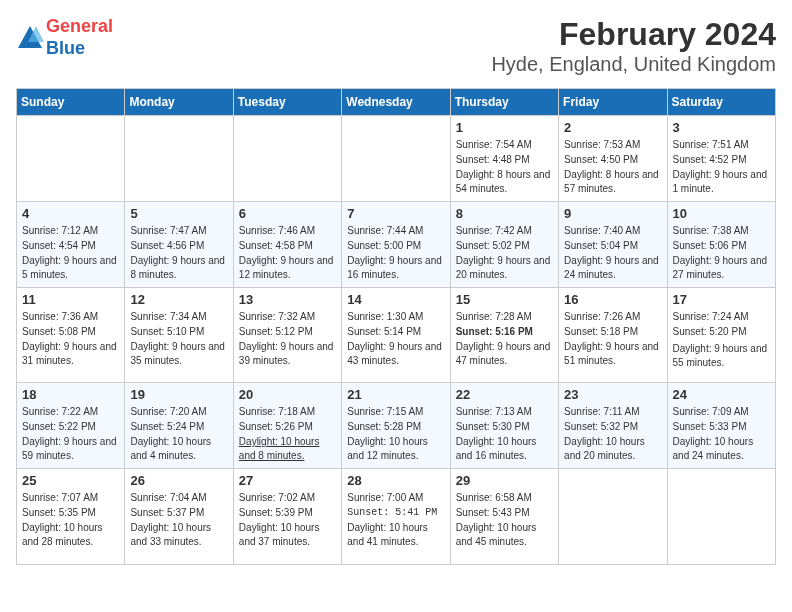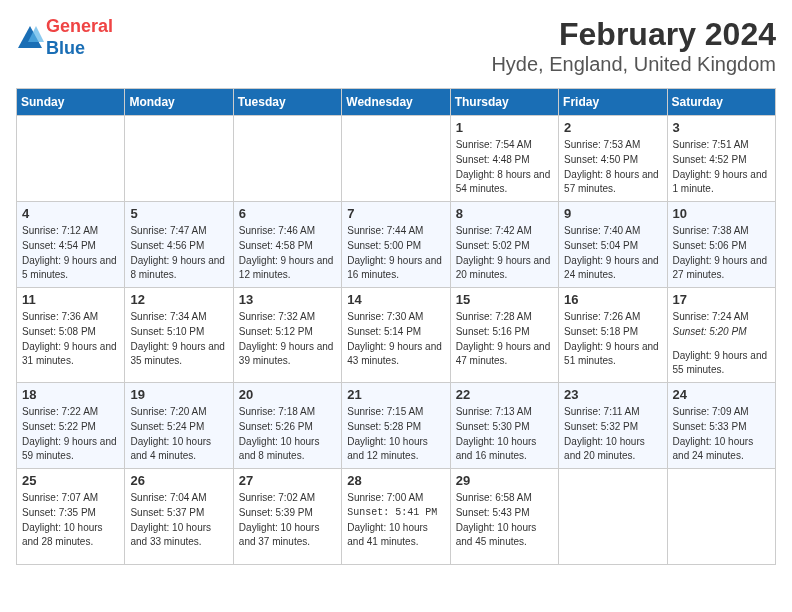--- a/index.html
+++ b/index.html
@@ -204,61 +204,61 @@
           <div style="line-height: 1.4; margin-bottom: 10px;">Daylight: 9 hours and 35 minutes.</div>
         </td>
         <td>
           <span class="day-num">13</span>
           <div style="line-height: 1.4; margin-bottom: 1px;">Sunrise: 7:32 AM</div>
           <div style="line-height: 1.4; margin-bottom: 1px;">Sunset: 5:12 PM</div>
           <div style="line-height: 1.4; margin-bottom: 1px;">Daylight: 9 hours and 39 minutes.</div>
         </td>
         <td>
           <span class="day-num">14</span>
-          <div style="line-height: 1.4; margin-bottom: 1px;">Sunrise: 7:30 AM</div>
+          <div style="line-height: 1.4; margin-bottom: 1px;">Sunrise: 1:30 AM</div>
           <div style="line-height: 1.4; margin-bottom: 1px;">Sunset: 5:14 PM</div>
           <div style="line-height: 1.4; margin-bottom: 1px;">Daylight: 9 hours and 43 minutes.</div>
         </td>
         <td>
           <span class="day-num">15</span>
           <div style="line-height: 1.4; margin-bottom: 1px;">Sunrise: 7:28 AM</div>
-          <div style="line-height: 1.4; margin-bottom: 1px;">Sunset: 5:16 PM</div>
+          <div style="line-height: 1.4; margin-bottom: 1px; font-weight: bold;">Sunset: 5:16 PM</div>
           <div style="line-height: 1.4; margin-bottom: 1px;">Daylight: 9 hours and 47 minutes.</div>
         </td>
         <td>
           <span class="day-num">16</span>
           <div style="line-height: 1.4; margin-bottom: 1px;">Sunrise: 7:26 AM</div>
           <div style="line-height: 1.4; margin-bottom: 1px;">Sunset: 5:18 PM</div>
           <div style="line-height: 1.4; margin-bottom: 1px;">Daylight: 9 hours and 51 minutes.</div>
         </td>
         <td>
           <span class="day-num">17</span>
           <div style="line-height: 1.4; margin-bottom: 1px;">Sunrise: 7:24 AM</div>
-          <div style="line-height: 1.4; margin-bottom: 10px; font-style: italic;">Sunset: 5:20 PM</div>
+          <div style="line-height: 1.4; margin-bottom: 3px;">Sunset: 5:20 PM</div>
           <div style="line-height: 1.4; margin-bottom: 1px;">Daylight: 9 hours and 55 minutes.</div>
         </td>
       </tr>
       <tr class="row-stripe">
         <td>
           <span class="day-num">18</span>
           <div style="line-height: 1.4; margin-bottom: 1px;">Sunrise: 7:22 AM</div>
           <div style="line-height: 1.4; margin-bottom: 1px;">Sunset: 5:22 PM</div>
           <div style="line-height: 1.4; margin-bottom: 1px;">Daylight: 9 hours and 59 minutes.</div>
         </td>
         <td>
           <span class="day-num">19</span>
           <div style="line-height: 1.4; margin-bottom: 1px;">Sunrise: 7:20 AM</div>
           <div style="line-height: 1.4; margin-bottom: 1px;">Sunset: 5:24 PM</div>
           <div style="line-height: 1.4; margin-bottom: 1px;">Daylight: 10 hours and 4 minutes.</div>
         </td>
         <td>
           <span class="day-num">20</span>
           <div style="line-height: 1.4; margin-bottom: 1px;">Sunrise: 7:18 AM</div>
           <div style="line-height: 1.4; margin-bottom: 1px;">Sunset: 5:26 PM</div>
-          <div style="line-height: 1.4; margin-bottom: 1px;">Daylight: 10 hours and 8 minutes.</div>
+          <div style="line-height: 1.4; margin-bottom: 1px; text-decoration: underline;">Daylight: 10 hours and 8 minutes.</div>
         </td>
         <td>
           <span class="day-num">21</span>
           <div style="line-height: 1.4; margin-bottom: 1px;">Sunrise: 7:15 AM</div>
           <div style="line-height: 1.4; margin-bottom: 1px;">Sunset: 5:28 PM</div>
           <div style="line-height: 1.4; margin-bottom: 1px;">Daylight: 10 hours and 12 minutes.</div>
         </td>
         <td>
           <span class="day-num">22</span>
           <div style="line-height: 1.4; margin-bottom: 1px;">Sunrise: 7:13 AM</div>
@@ -275,21 +275,21 @@
           <span class="day-num">24</span>
           <div style="line-height: 1.4; margin-bottom: 1px;">Sunrise: 7:09 AM</div>
           <div style="line-height: 1.4; margin-bottom: 1px;">Sunset: 5:33 PM</div>
           <div style="line-height: 1.4; margin-bottom: 1px;">Daylight: 10 hours and 24 minutes.</div>
         </td>
       </tr>
       <tr class="row-white">
         <td>
           <span class="day-num">25</span>
           <div style="line-height: 1.4; margin-bottom: 1px;">Sunrise: 7:07 AM</div>
-          <div style="line-height: 1.4; margin-bottom: 1px;">Sunset: 7:35 PM</div>
+          <div style="line-height: 1.4; margin-bottom: 1px;">Sunset: 5:35 PM</div>
           <div style="line-height: 1.4; margin-bottom: 1px;">Daylight: 10 hours and 28 minutes.</div>
         </td>
         <td>
           <span class="day-num">26</span>
           <div style="line-height: 1.4; margin-bottom: 1px;">Sunrise: 7:04 AM</div>
           <div style="line-height: 1.4; margin-bottom: 1px;">Sunset: 5:37 PM</div>
           <div style="line-height: 1.4; margin-bottom: 1px;">Daylight: 10 hours and 33 minutes.</div>
         </td>
         <td>
           <span class="day-num">27</span>

